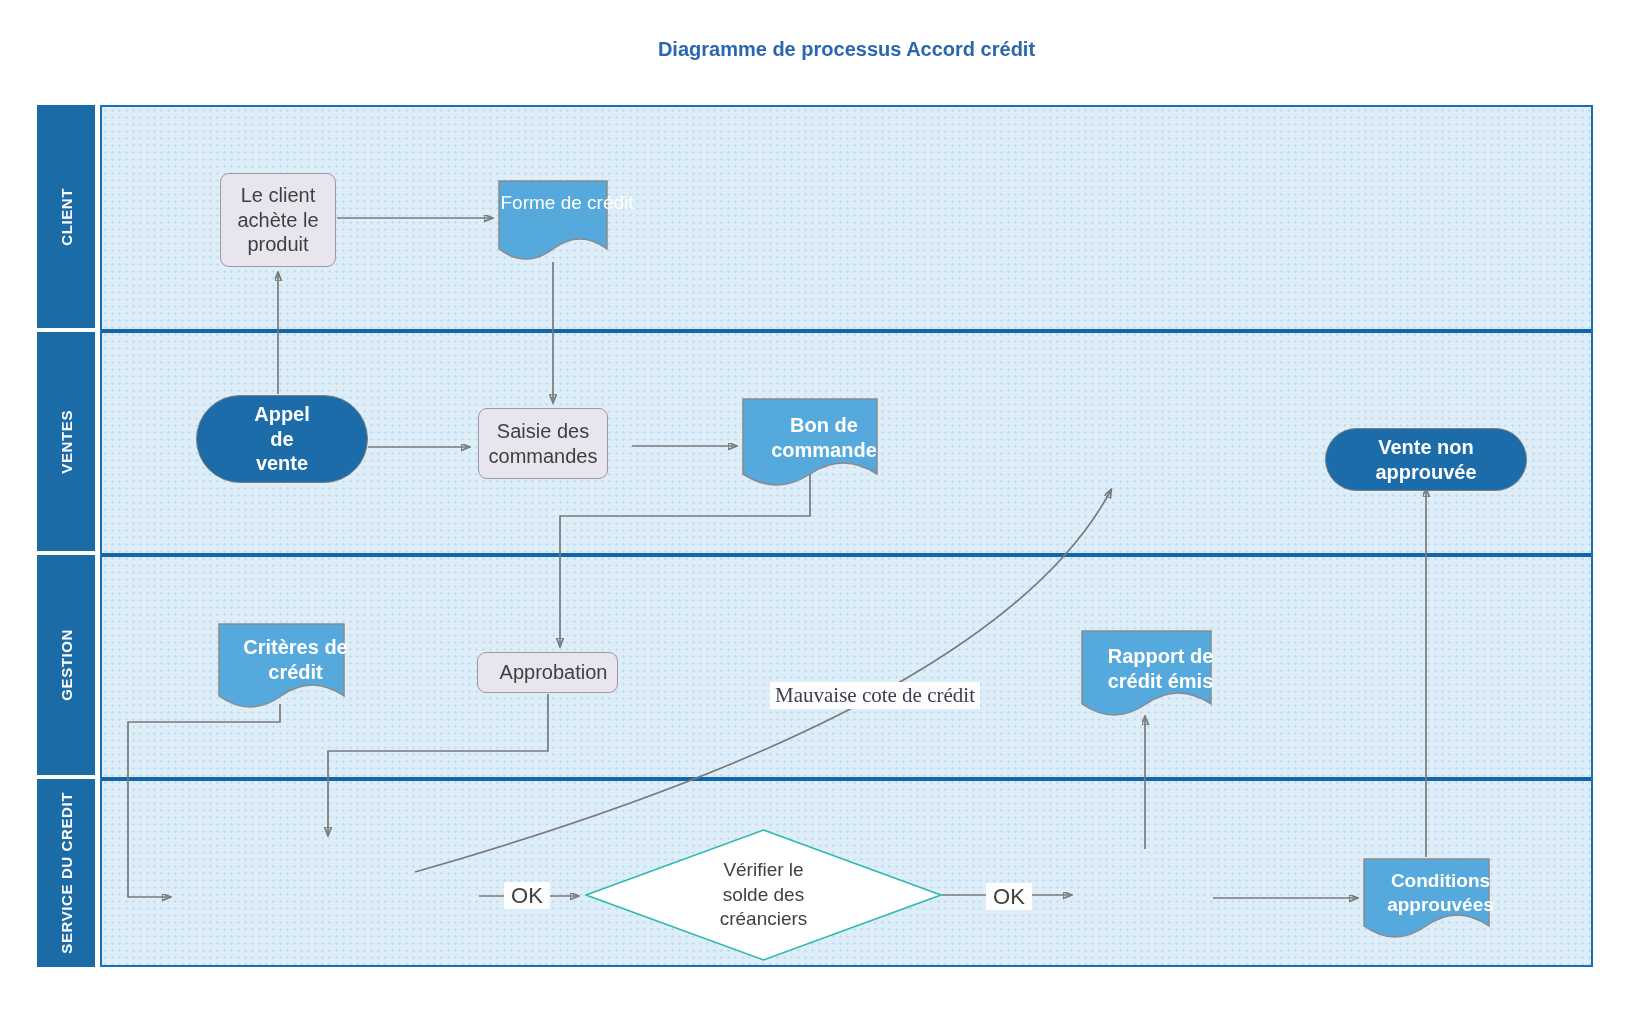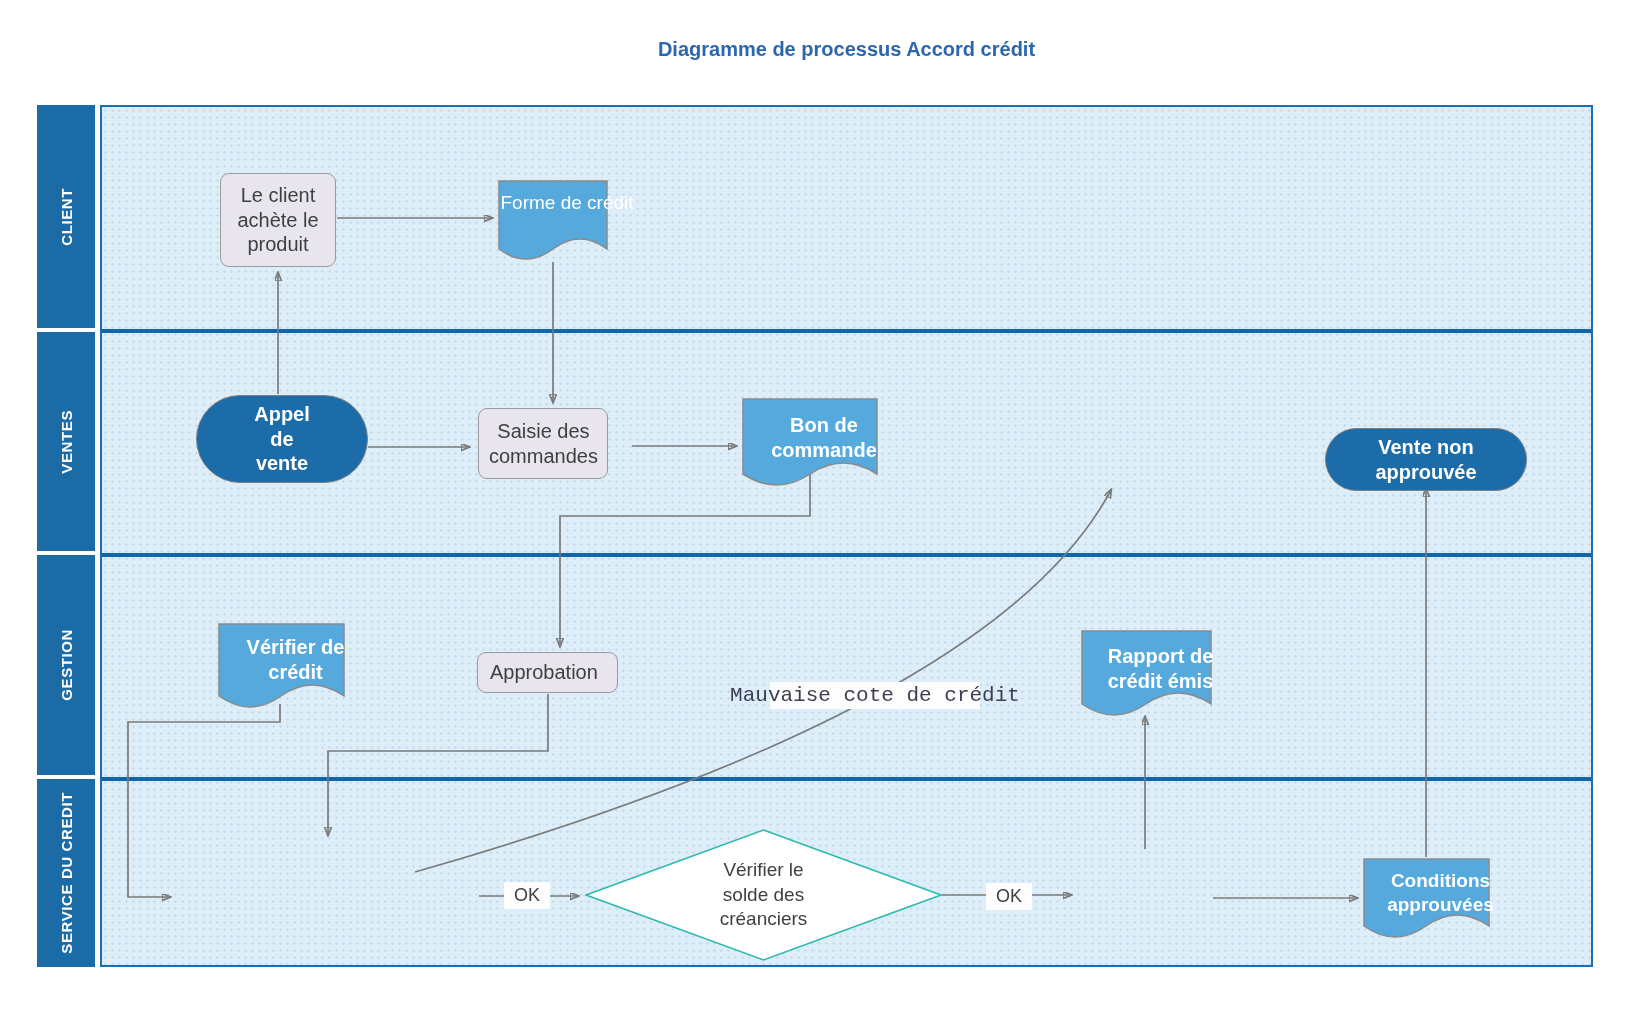--- a/index.html
+++ b/index.html
@@ -23,38 +23,38 @@
   .divider{position:absolute;left:0;right:0;height:3.5px;background:var(--divider);}
   .lane-cell{position:absolute;left:37px;width:58px;background:var(--lane-header);
              display:flex;align-items:center;justify-content:center;}
   .lane-cell span{writing-mode:vertical-rl;transform:rotate(180deg);color:#fff;
                   font-weight:bold;font-size:15px;letter-spacing:0.6px;white-space:nowrap;}
   
   #connectors{position:absolute;left:0;top:0;width:1625px;height:1036px;pointer-events:none;}
   #connectors path{fill:none;stroke:var(--connector);stroke-width:1.7px;}
   
   .node{position:absolute;box-sizing:border-box;display:flex;align-items:center;
-        justify-content:flex-start;text-align:center;line-height:1.22;}
+        justify-content:center;text-align:center;line-height:1.22;}
   .graybox{background:var(--box-fill);border:1.5px solid var(--box-border);
            border-radius:9px;color:var(--text-dark);font-size:20px;padding-left:12px;}
   .stadium{background:var(--stadium-fill);border:1.7px solid #7f7f7f;border-radius:44px;
            color:#fff;font-weight:bold;font-size:20px;}
   .docwrap{position:absolute;padding-left:28px;}
   .docwrap svg{position:absolute;left:0;top:0;}
   .doc-label{position:absolute;left:0;right:0;text-align:center;color:#fff;
              font-size:19px;line-height:1.25;}
   .doc-label.bold{font-weight:bold;font-size:20px;}
   .diamondwrap{position:absolute;}
   .diamondwrap svg{position:absolute;left:0;top:0;}
   .diamond-label{position:absolute;left:0;top:0;width:100%;height:100%;display:flex;
                  align-items:center;justify-content:center;text-align:center;
                  color:#3F4045;font-size:19px;line-height:1.3;}
-  .chip{position:absolute;background:#FDFDFE;color:var(--text-dark);font-size:18px;
+  .chip{position:absolute;background:#FDFDFE;color:var(--text-dark);font-size:22px;
         display:flex;align-items:center;justify-content:center;}
-  .chip.serif{font-family:Liberation Mono, monospace;font-size:21px;color:var(--label-serif);
+  .chip.serif{font-family:Liberation Serif, serif;font-size:21px;color:var(--label-serif);
               white-space:nowrap;}
 </style>
 </head>
 <body>
 
 <div id="canvas">
 
   <div id="title">Diagramme de processus Accord crédit</div>
 
   <div id="frame">
@@ -126,21 +126,21 @@
 
 
   <div class="node stadium" style="left:1325px;top:428px;width:202px;height:63px;border-radius:38px;padding:0 30px">
     <span>Vente non approuvée</span>
   </div>
 
   <div class="docwrap" style="left:218px;top:623px;width:127px;height:89px">
     <svg width="127" height="89" viewBox="0 0 127 89">
       <path d="M1,1 H126 V73 Q94,51 63,73 T1,73 Z" fill="var(--doc-fill)" stroke="var(--doc-border)" stroke-width="1.5"></path>
     </svg>
-    <div class="doc-label bold" style="top:12px">Vérifier de crédit</div>
+    <div class="doc-label bold" style="top:12px">Critères de crédit</div>
   </div>
 
   <div class="node graybox" style="left:477px;top:652px;width:141px;height:41px">
     <span>Approbation</span>
   </div>
 
   <div class="chip serif" style="left:770px;top:682px;width:210px;height:27px">Mauvaise cote de crédit</div>
 
   <div class="docwrap" style="left:1081px;top:630px;width:131px;height:90px">
     <svg width="131" height="90" viewBox="0 0 131 90">

